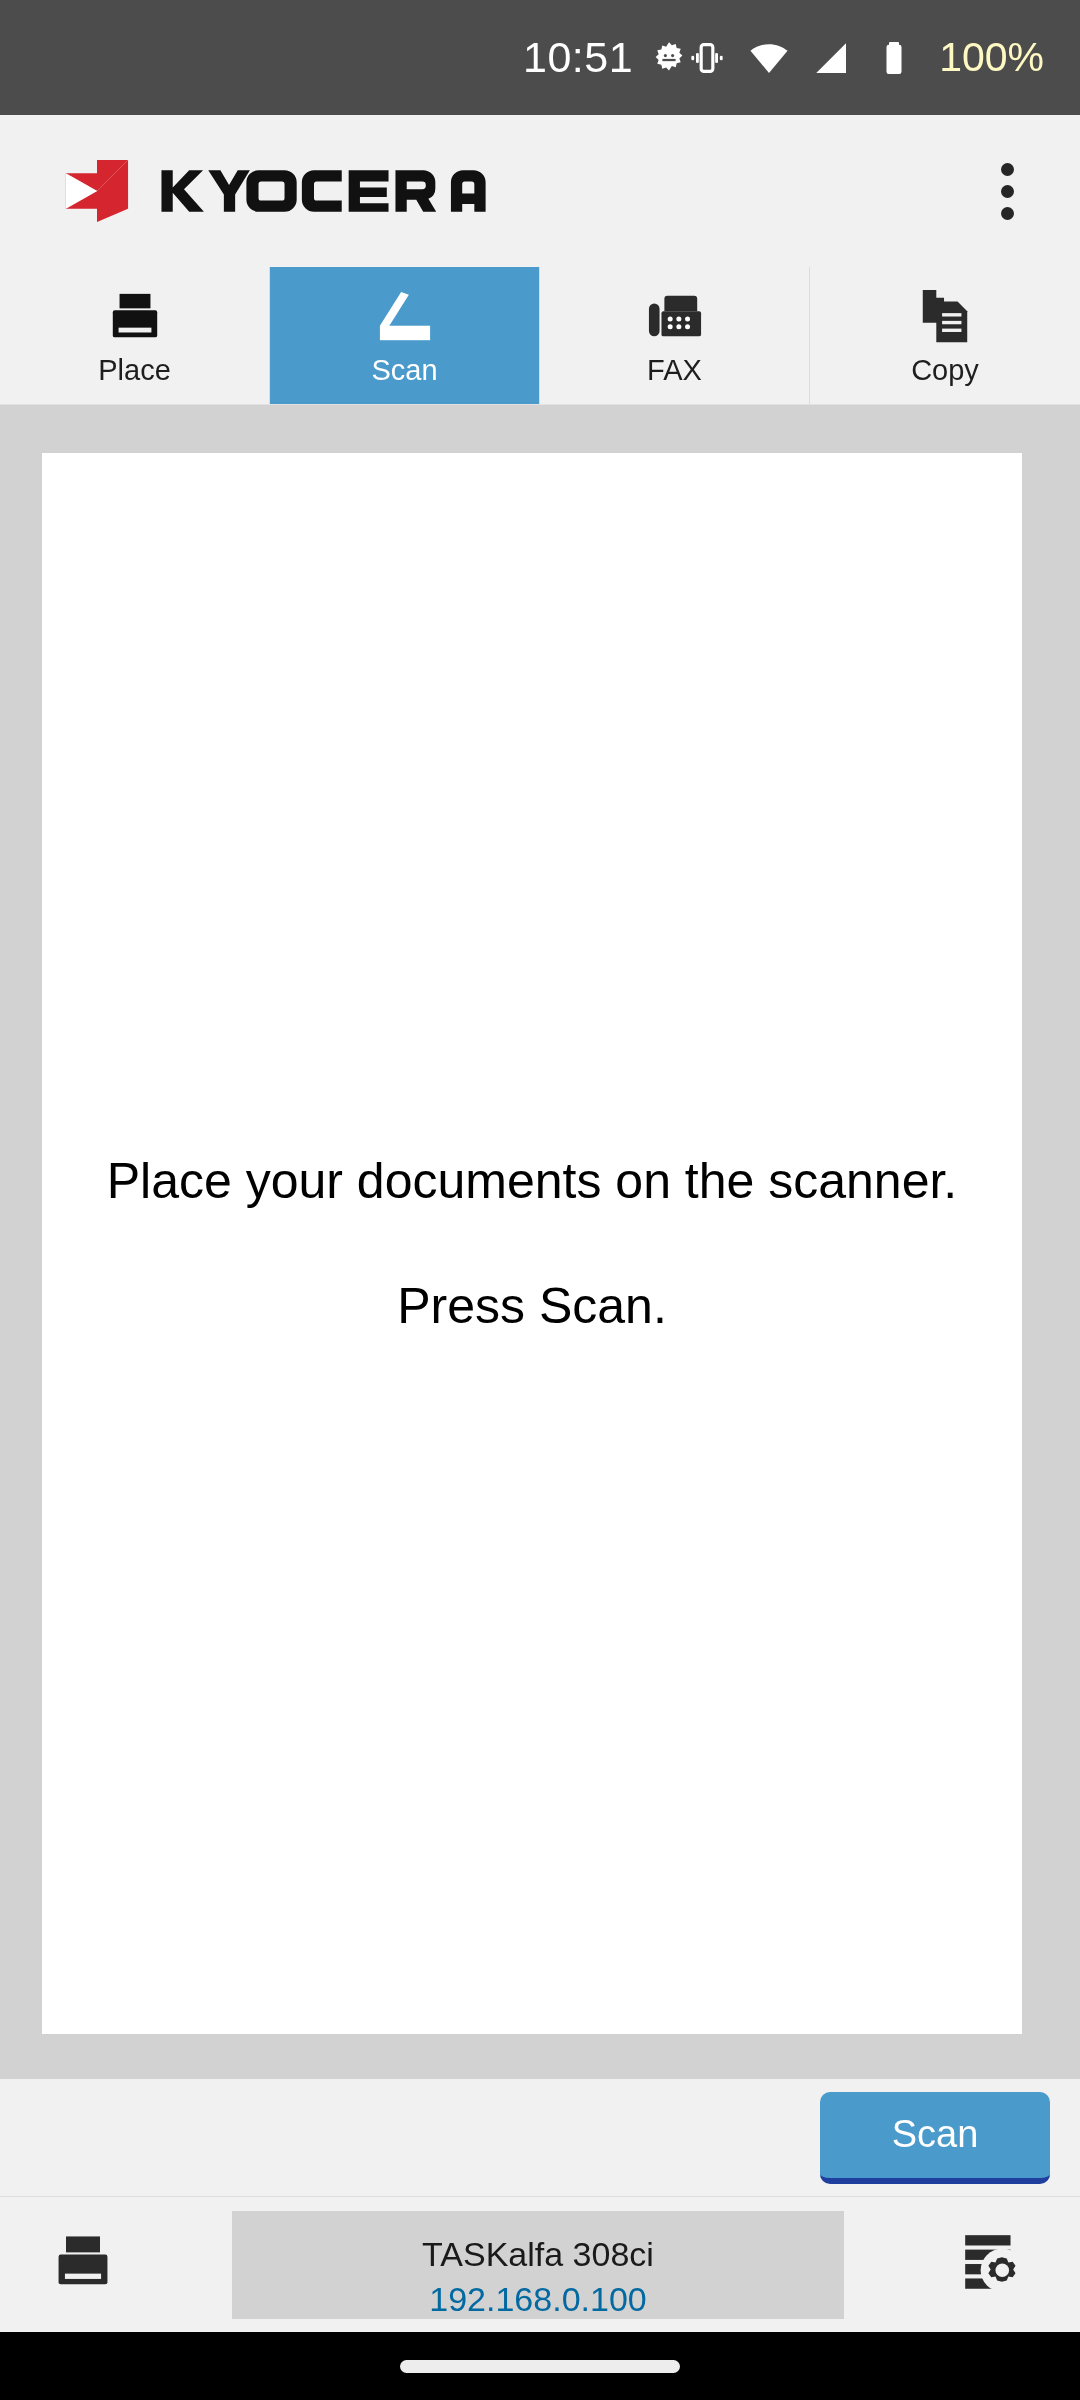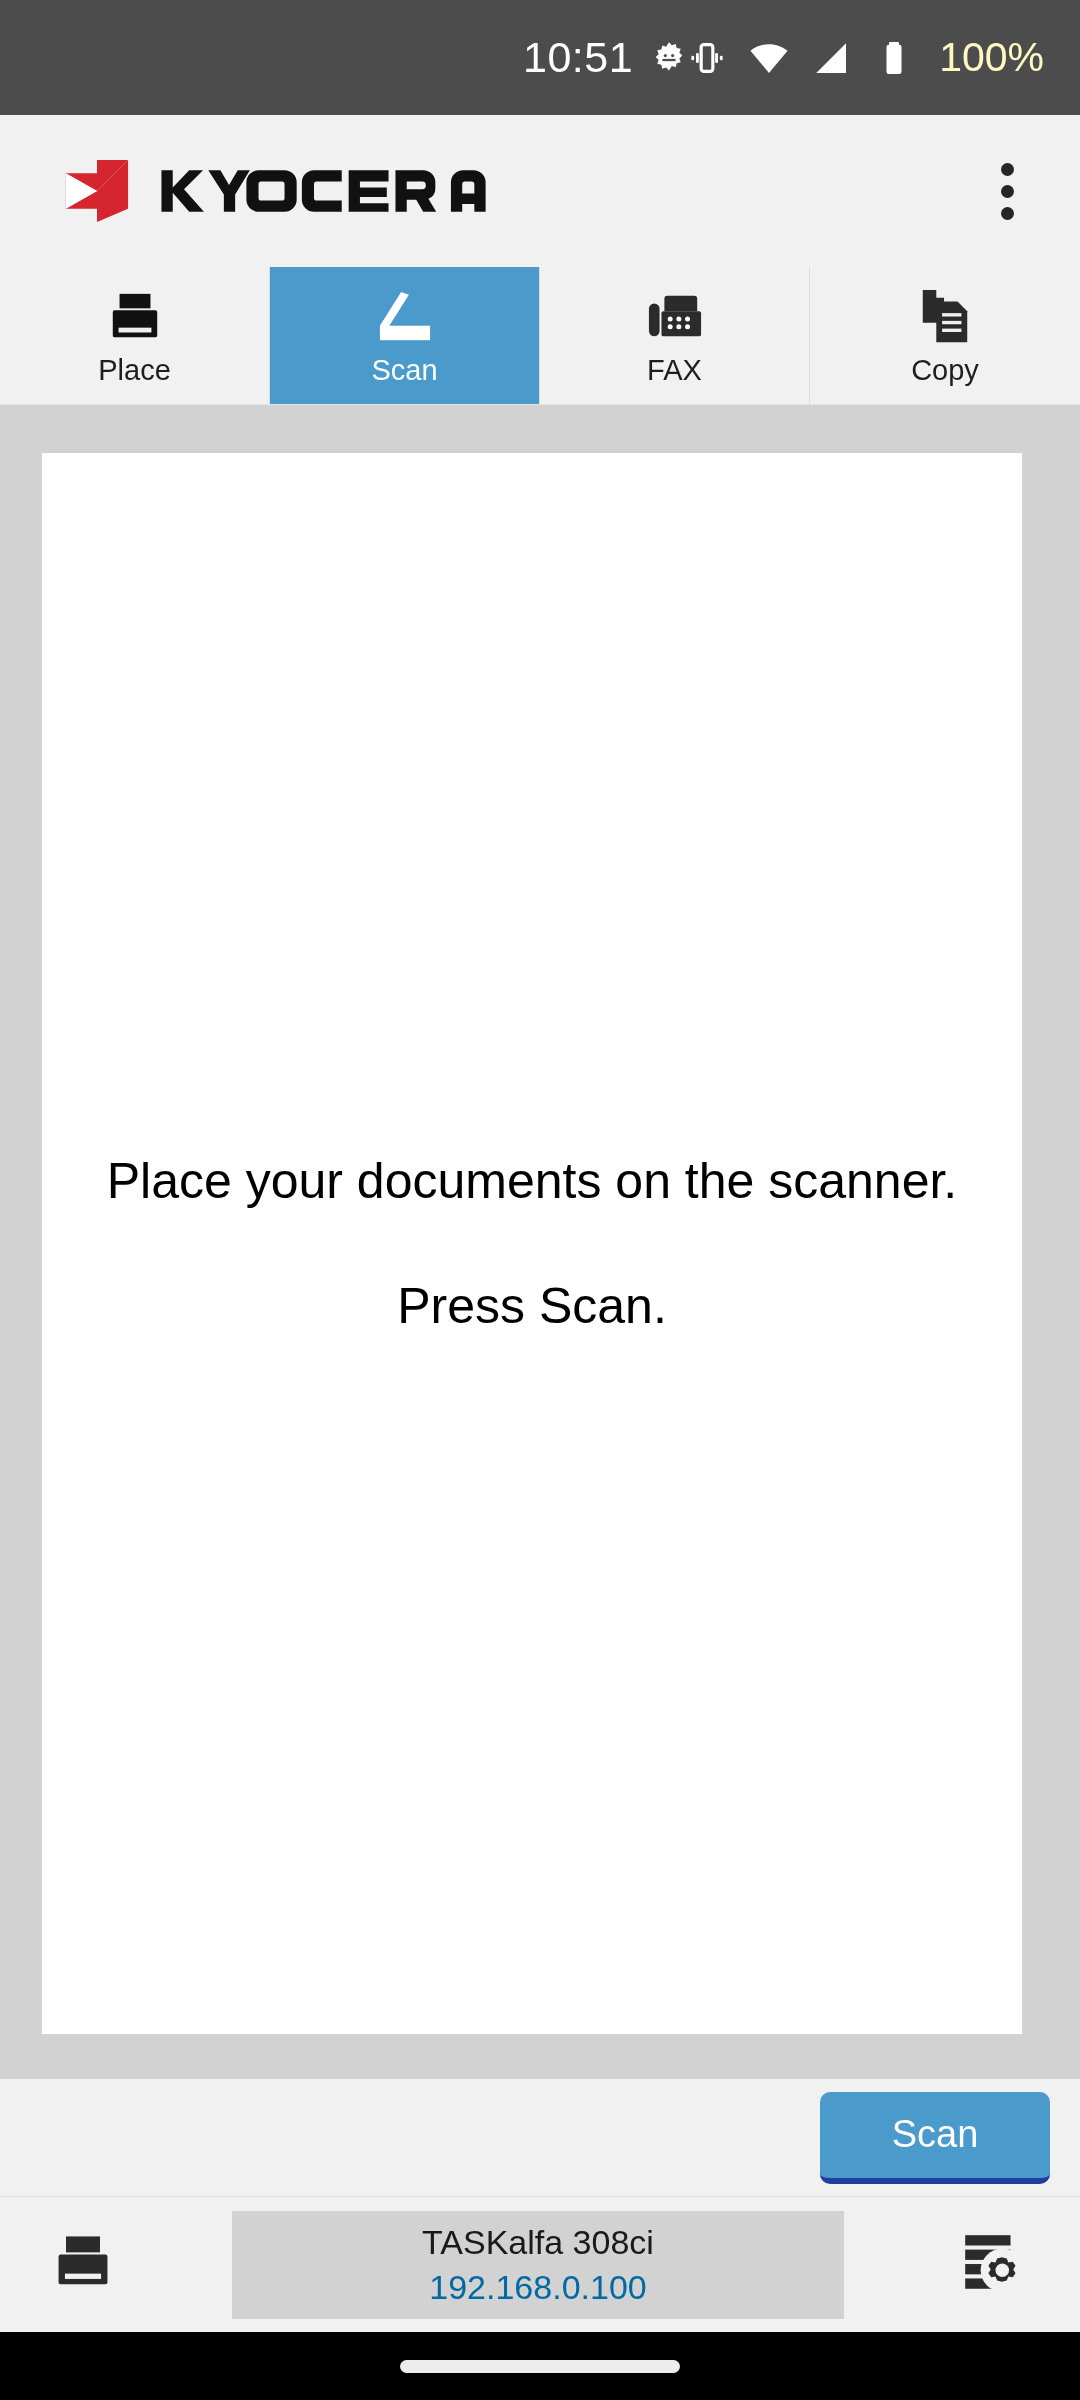--- a/index.html
+++ b/index.html
@@ -162,21 +162,21 @@
     display: flex; align-items: center; justify-content: center;
     cursor: pointer;
   }
   .device-info {
     flex: 0 0 612px;
     height: 108px;
     background: #d2d2d2;
     display: flex;
     flex-direction: column;
     align-items: center;
-    justify-content: center;
+    justify-content: flex-end;
     gap: 6px;
     cursor: pointer;
   }
   .device-name { font-size: 34px; color: #1a1a1a; }
   .device-ip { font-size: 34px; color: #0369a1; }
 
   
   .nav-bar {
     height: 68px;
     background: #000000;

